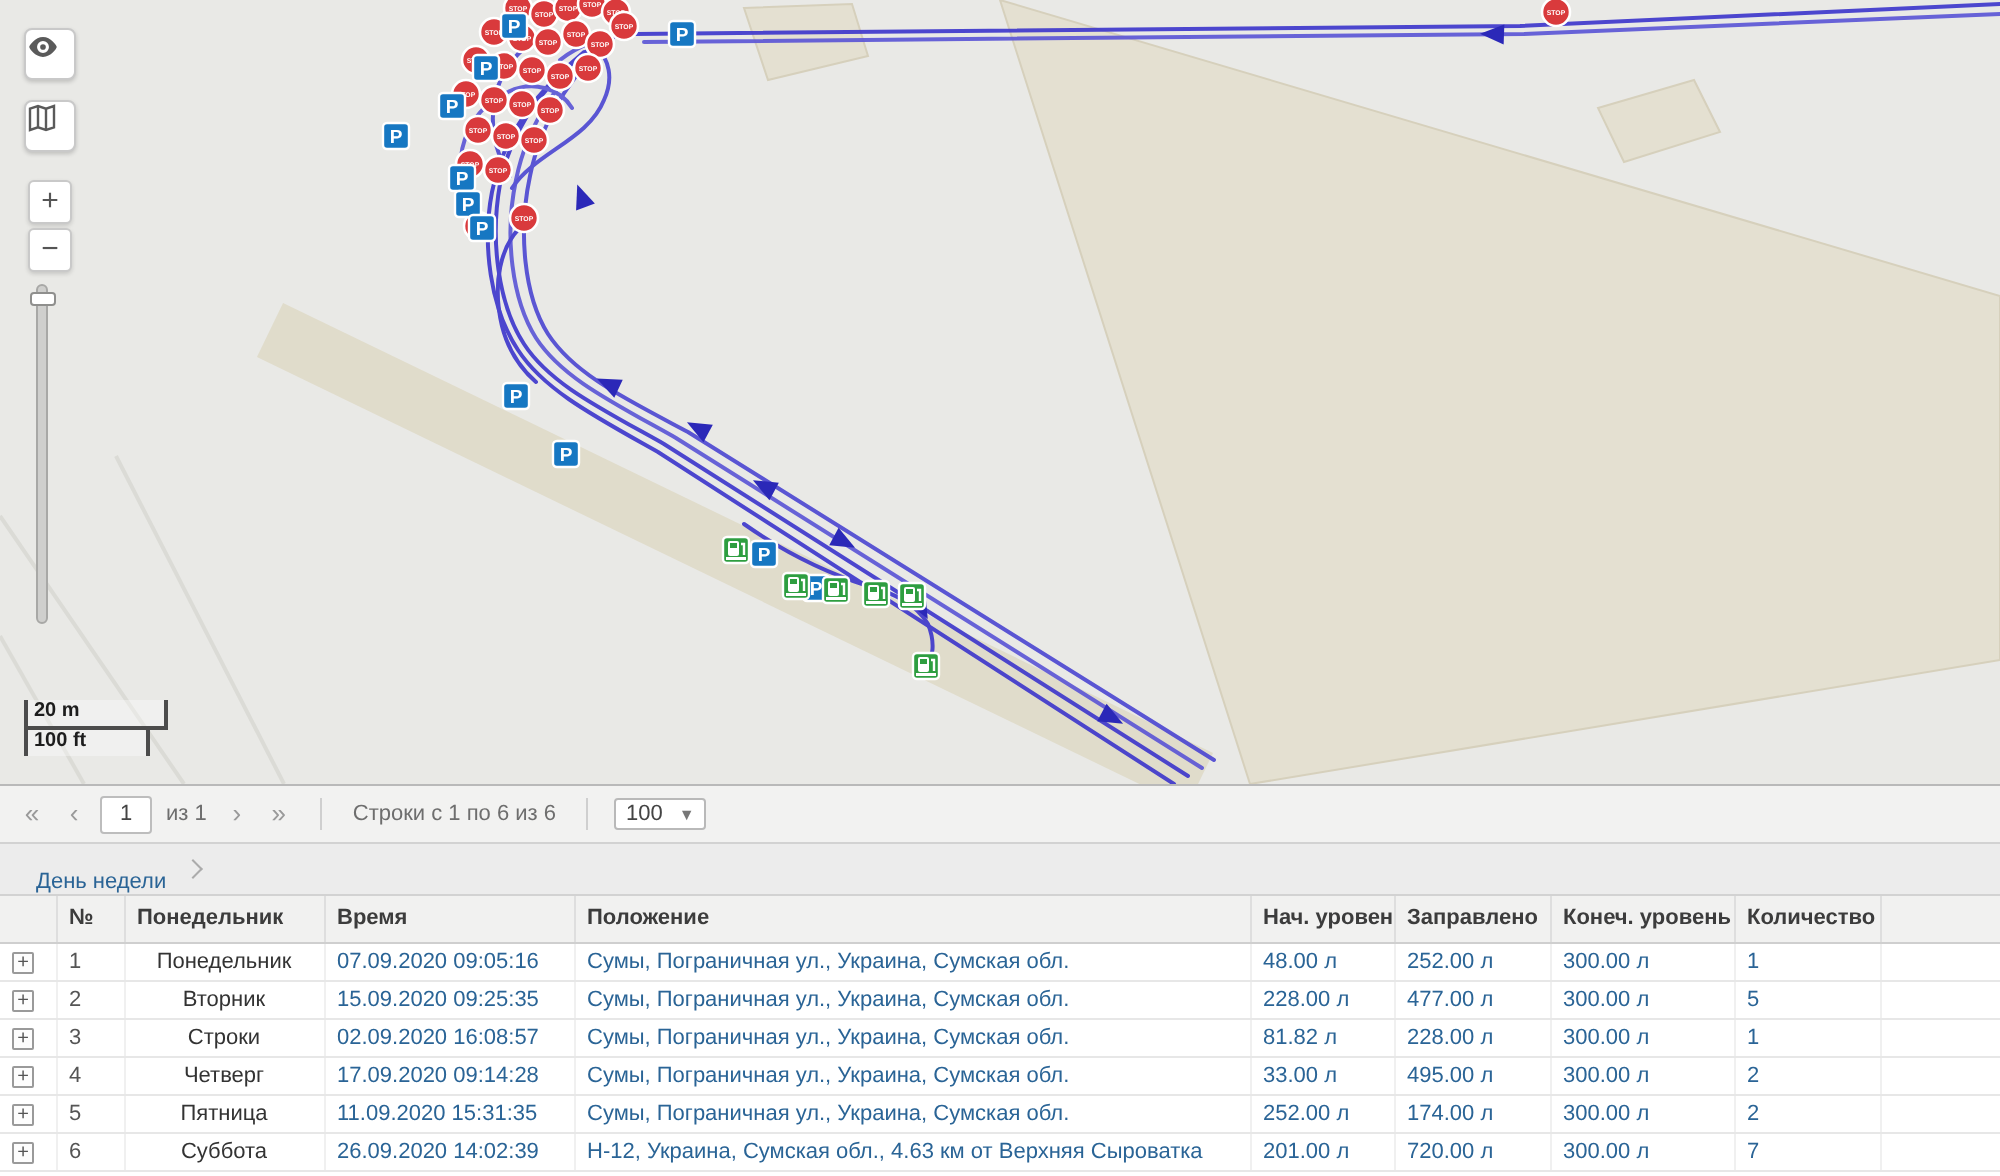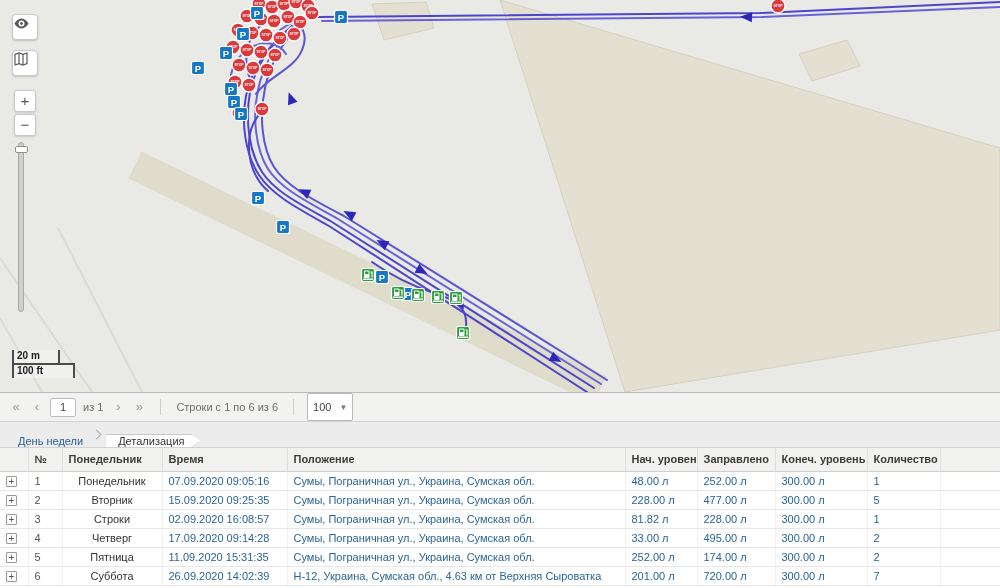--- a/index.html
+++ b/index.html
@@ -20,37 +20,37 @@
               font-size:15px; line-height:20px; color:#555; text-align:center; cursor:pointer; }
   .zoom-slider { position:absolute; left:18px; top:142px; width:6px; height:170px;
                  background:#cfcfcd; border:1px solid #a8a8a6; border-radius:3px; cursor:pointer; }
   .zoom-handle { position:absolute; left:-4px; top:3px; width:13px; height:7px; background:#fff;
                  border:1px solid #8f8f8d; border-radius:2px; cursor:grab; }
 
   .scale { position:absolute; left:12px; top:350px; }
   .scale-line { border:2px solid #4c4c4c; border-top:none; color:#1d1d1d; font-size:10px;
                 font-weight:bold; line-height:12px; padding:0 3px 1px; white-space:nowrap;
                 background:rgba(255,255,255,.35); }
-  .scale-m { width:48px; }
+  .scale-m { width:72px; }
   .scale-ft { width:63px; border-top:2px solid #4c4c4c; border-bottom:none; margin-top:-2px; }
 
   
   .bottom { position:absolute; top:392px; left:0; width:1000px; height:196px; background:#fff;
             border-top:1px solid #b9b9b9; font-size:11px; color:#444; overflow:hidden; }
 
   .pagebar { height:29px; background:#f2f2f1; border-bottom:1px solid #d2d2d2;
              display:flex; align-items:center; padding:0 8px; gap:5px; color:#8c8c8c; }
   .pg-btn { border:none; background:transparent; color:#9a9a9a; font-size:13px; width:16px;
             height:20px; line-height:18px; cursor:pointer; }
   .pg-input { width:26px; height:19px; border:1px solid #bdbdbd; border-radius:2px;
               text-align:center; font-size:11px; color:#444; background:#fff; }
   .pg-label { color:#6e6e6e; padding:0 2px; }
   .pg-sep { width:1px; height:16px; background:#cfcfcf; margin:0 8px; }
   .pg-select { display:flex; align-items:center; gap:8px; background:#fff; border:1px solid #b9b9b9;
-               border-radius:2px; height:28px; padding:0 5px; color:#444; cursor:pointer; }
+               border-radius:2px; height:16px; padding:0 5px; color:#444; cursor:pointer; }
   .pg-select .caret { font-size:8px; color:#777; }
 
   .tabbar { height:26px; background:#ececec; border-bottom:1px solid #d2d2d2;
             display:flex; align-items:flex-end; padding-left:8px; }
   .tab-link { display:flex; align-items:center; padding:0 10px; color:#2a6496; cursor:pointer; }
   .tab-chevron { width:7px; height:7px; border-top:1px solid #ababab; border-right:1px solid #ababab;
                  transform:rotate(45deg); align-self:center; margin:0 4px 0 0; }
   .tab-active-wrap { display:flex; align-items:stretch; margin-left:2px;
                      filter:drop-shadow(0 0 0.5px #b5b5b5); }
   .tab-active { display:flex; align-items:center; background:#fff; color:#333; padding:0 16px 0 12px;
@@ -358,23 +358,20 @@
       <div class="pg-sep"></div>
       <div class="pg-select">
         <span>100</span>
         <span class="caret">▼</span>
       </div>
     </div>
 
     <div class="tabbar">
       <div class="tab-link">День недели</div>
       <div class="tab-chevron"></div>
-      <div class="tab-active-wrap">
-        <div class="tab-active">Детализация</div>
-      </div>
     </div>
 
     <table>
       <colgroup>
         <col style="width:28px">
           <col style="width:34px">
           <col style="width:100px">
           <col style="width:125px">
         <col style="width:338px">
           <col style="width:72px">

